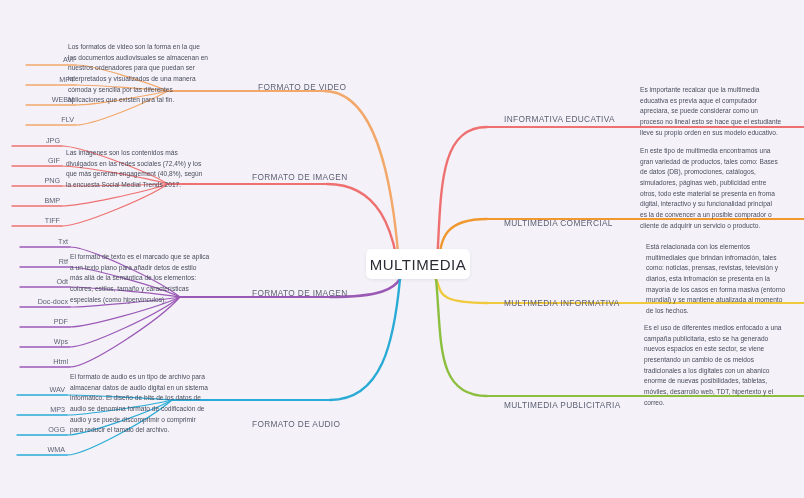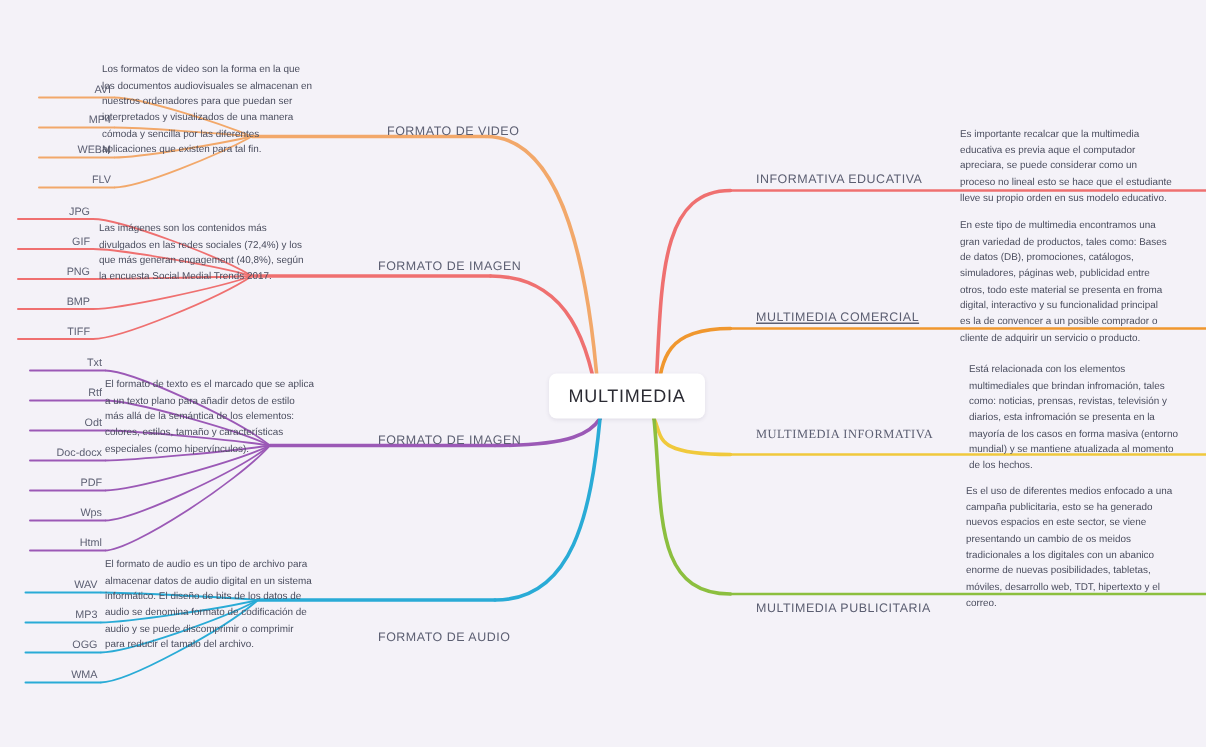--- a/index.html
+++ b/index.html
@@ -39,21 +39,21 @@
     position:absolute;
     left:366px;top:249px;
     width:104px;height:30px;
     background:#ffffff;
     border-radius:5px;
     display:flex;align-items:center;justify-content:center;
     box-shadow:0 1px 3px rgba(60,50,90,.10);
     z-index:5;
   }
   #center-node span{
-    font-size:12px;
+    font-size:15px;
     letter-spacing:.5px;
     color:#2b2b33;
   }
 </style>
 </head>
 <body>
 
 <div id="canvas">
 
   <svg id="wires" viewBox="0 0 804 498">
@@ -164,30 +164,30 @@
 informático. El diseño de bits de los datos de
 audio se denomina formato de codificación de
 audio y se puede discomprimir o comprimir
 para reducir el tamalo del archivo.</div>
       <div class="branch-label" style="left: 504px; top: 114px;">INFORMATIVA EDUCATIVA</div>
       <div class="desc" style="left: 640px; top: 85px;">Es importante recalcar que la multimedia
 educativa es previa aque el computador
 apreciara, se puede considerar como un
 proceso no lineal esto se hace que el estudiante
 lleve su propio orden en sus modelo educativo.</div>
-      <div class="branch-label" style="left: 504px; top: 206px; text-decoration: underline;">MULTIMEDIA COMERCIAL</div>
+      <div class="branch-label" style="left: 504px; top: 218px;">MULTIMEDIA COMERCIAL</div>
       <div class="desc" style="left: 640px; top: 146px;">En este tipo de multimedia encontramos una
 gran variedad de productos, tales como: Bases
 de datos (DB), promociones, catálogos,
 simuladores, páginas web, publicidad entre
 otros, todo este material se presenta en froma
 digital, interactivo y su funcionalidad principal
 es la de convencer a un posible comprador o
 cliente de adquirir un servicio o producto.</div>
-      <div class="branch-label" style="left: 504px; top: 285px; font-family: Liberation Serif, serif;">MULTIMEDIA INFORMATIVA</div>
+      <div class="branch-label" style="left: 504px; top: 298px;">MULTIMEDIA INFORMATIVA</div>
       <div class="desc" style="left: 646px; top: 242px;">Está relacionada con los elementos
 multimediales que brindan infromación, tales
 como: noticias, prensas, revistas, televisión y
 diarios, esta infromación se presenta en la
 mayoría de los casos en forma masiva (entorno
 mundial) y se mantiene atualizada al momento
 de los hechos.</div>
       <div class="branch-label" style="left: 504px; top: 400px;">MULTIMEDIA PUBLICITARIA</div>
       <div class="desc" style="left: 644px; top: 323px;">Es el uso de diferentes medios enfocado a una
 campaña publicitaria, esto se ha generado

